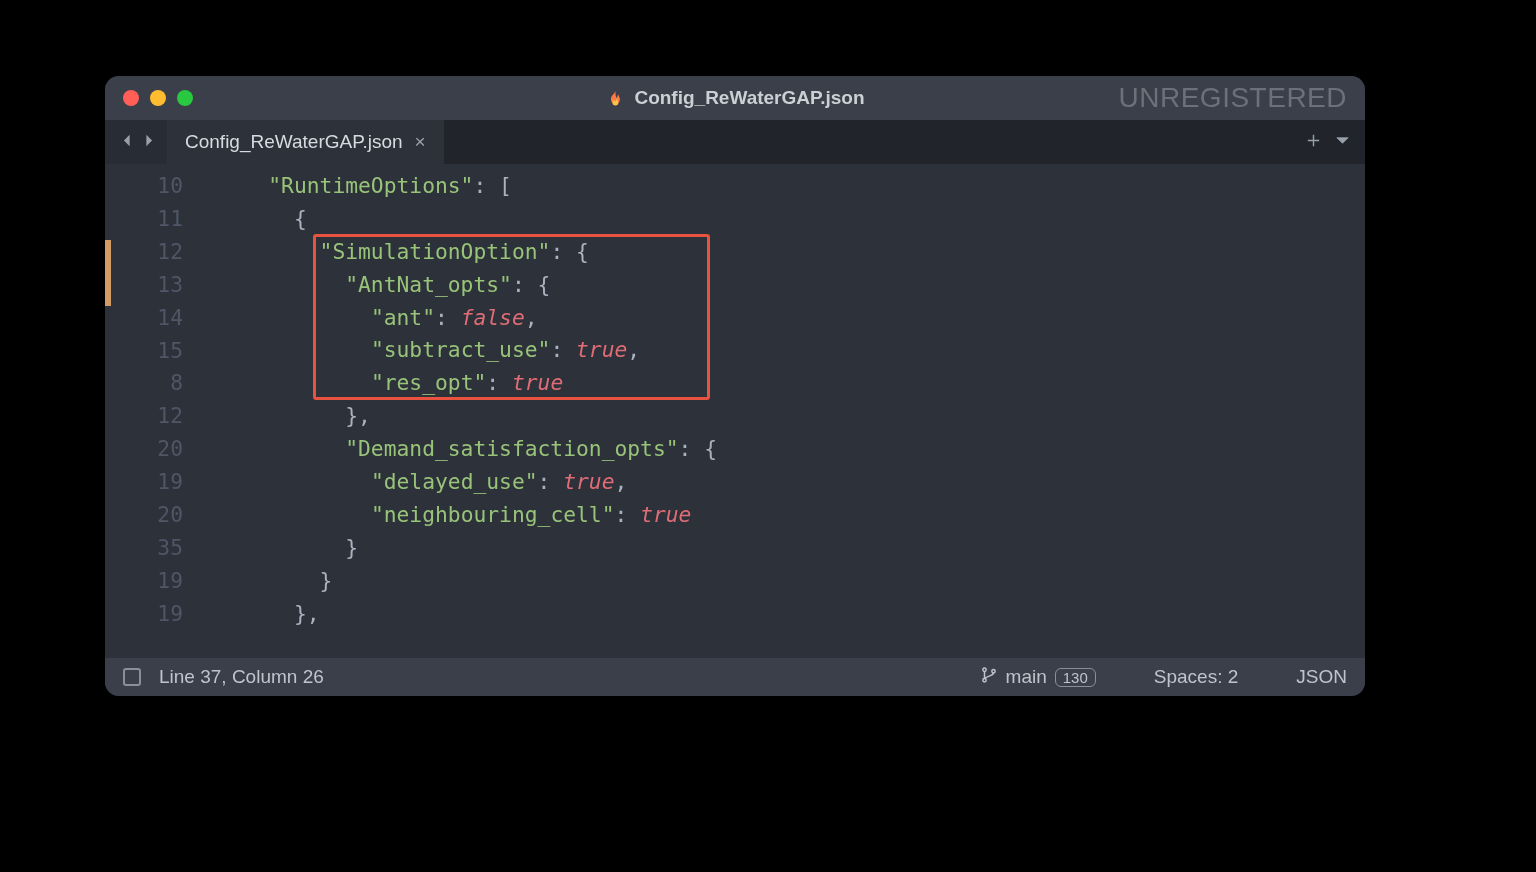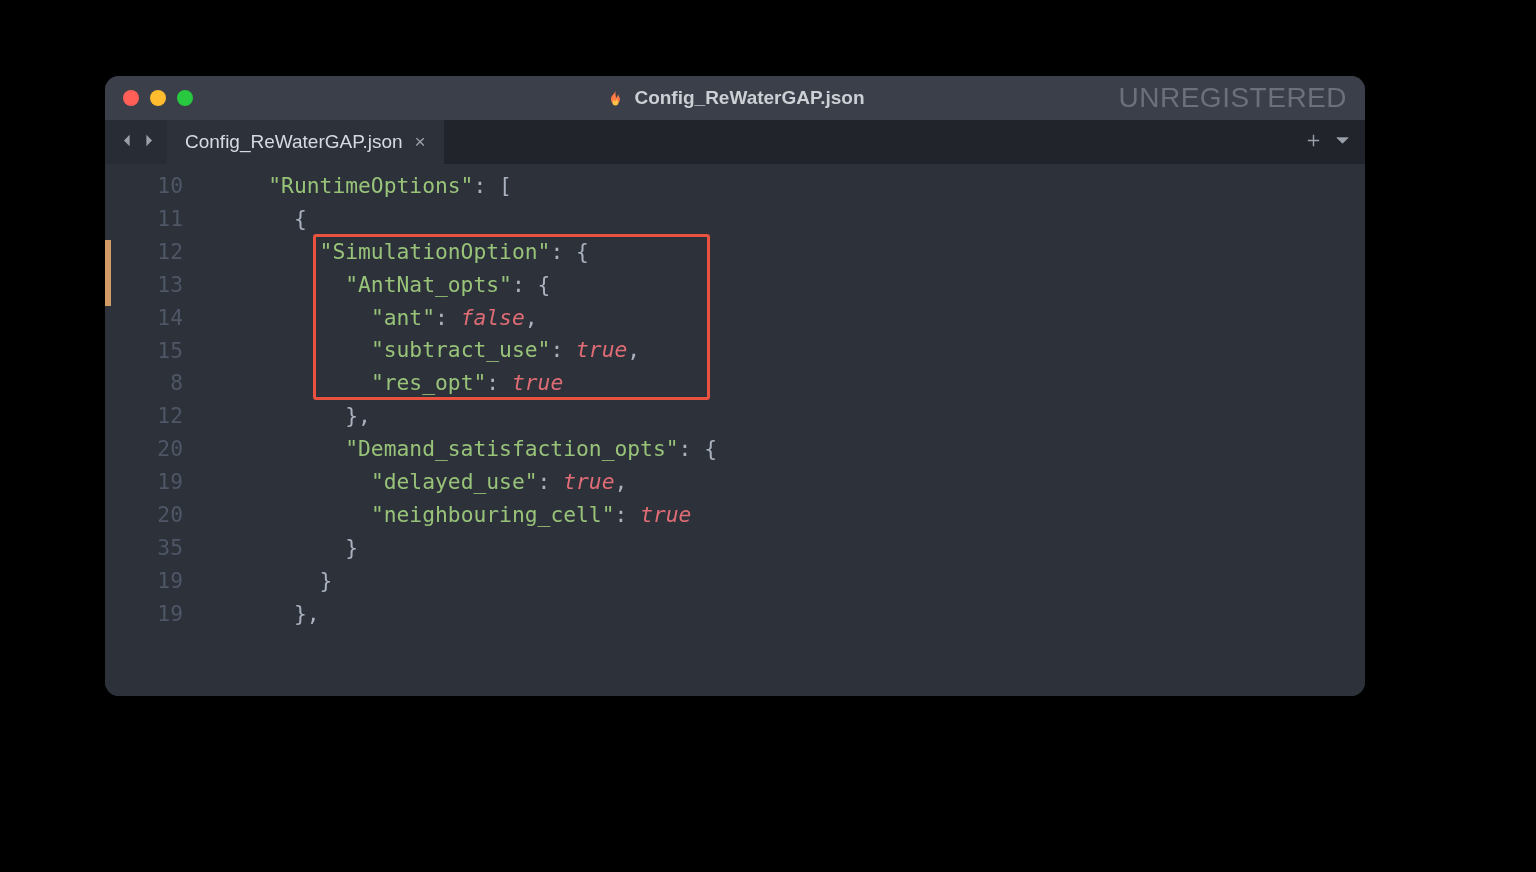--- a/index.html
+++ b/index.html
@@ -262,14 +262,33 @@
         <div class="code-line"><span>          </span><span class="tok-bracket">}</span><span class="tok-punc">,</span></div>
         <div class="code-line"><span>          </span><span class="tok-key">"Demand_satisfaction_opts"</span><span class="tok-punc">: </span><span class="tok-bracket">{</span></div>
         <div class="code-line"><span>            </span><span class="tok-key">"delayed_use"</span><span class="tok-punc">: </span><span class="tok-keyword">true</span><span class="tok-punc">,</span></div>
         <div class="code-line"><span>            </span><span class="tok-key">"neighbouring_cell"</span><span class="tok-punc">: </span><span class="tok-keyword">true</span></div>
         <div class="code-line"><span>          </span><span class="tok-bracket">}</span></div>
         <div class="code-line"><span>        </span><span class="tok-bracket">}</span></div>
         <div class="code-line"><span>      </span><span class="tok-bracket">}</span><span class="tok-punc">,</span></div>
       </div>
   </div>
 
+  <div class="statusbar">
+    <span class="status-checkbox"></span>
+    <span>Line 37, Column 26</span>
+    <span class="status-spacer"></span>
+    <span class="status-item">
+      <span class="branch-icon">
+        <svg viewBox="0 0 24 24">
+            <circle cx="6" cy="5" r="2.2"></circle>
+            <circle cx="6" cy="19" r="2.2"></circle>
+            <circle cx="18" cy="7" r="2.2"></circle>
+            <path d="M6 7v10M18 9c0 5-8 3-12 8"></path>
+          </svg>
+      </span>
+      <span>main</span>
+      <span class="count-badge">130</span>
+    </span>
+    <span class="status-right">Spaces: 2</span>
+    <span class="status-right">JSON</span>
+  </div>
 
 </div>
 
 </body></html>

